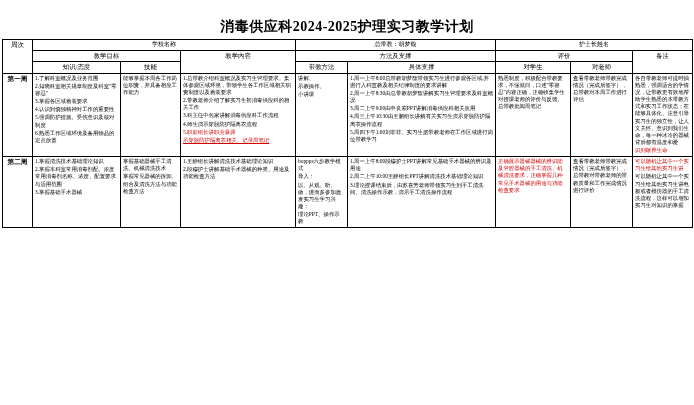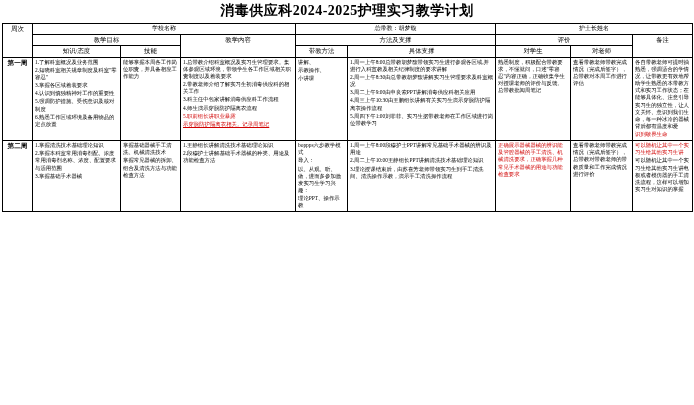--- a/index.html
+++ b/index.html
@@ -19,21 +19,21 @@
     height: 405px;
     position: relative;
     background: #fff;
   }
   .title {
     text-align: center;
     font-family: "Liberation Serif", serif;
     font-size: 14px;
     font-weight: bold;
     color: #000;
-    padding-top: 2px;
+    padding-top: 18px;
     padding-bottom: 3px;
     letter-spacing: 0.5px;
   }
   table.plan {
     border-collapse: collapse;
     table-layout: fixed;
     width: 690px;
     margin-left: 2px;
     font-family: "Liberation Serif", serif;
     font-size: 5.4px;

